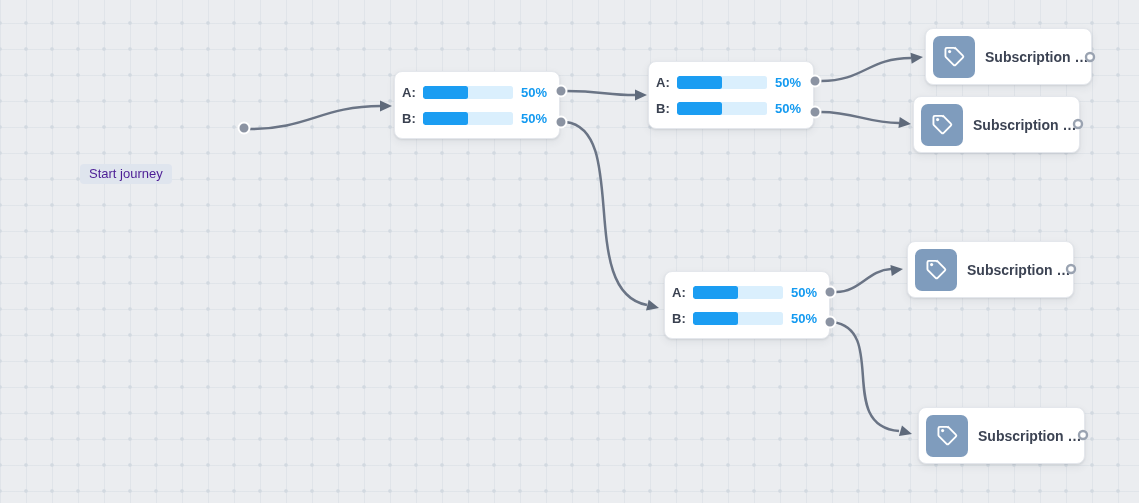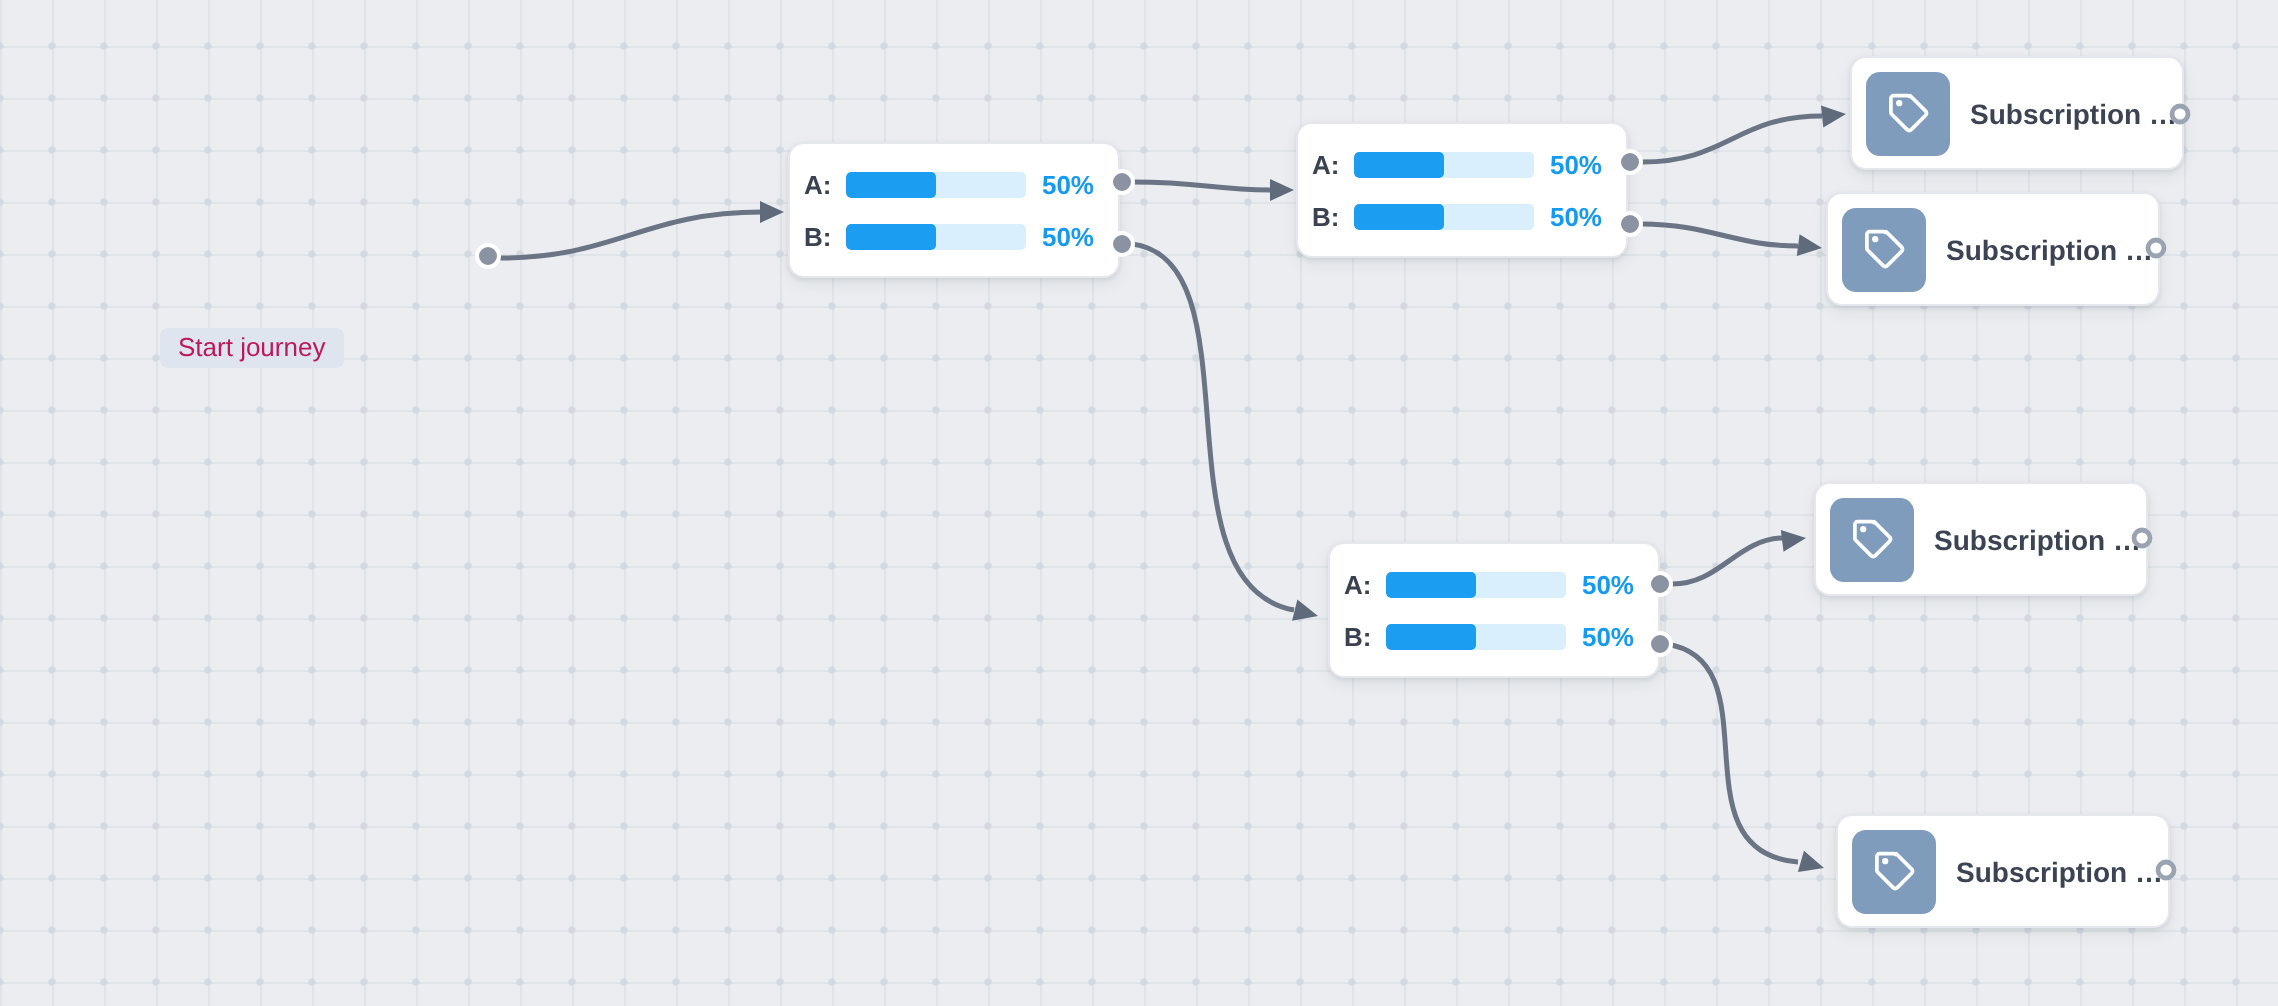--- a/index.html
+++ b/index.html
@@ -29,21 +29,21 @@
 
   
   .start{left:79px;top:100px;width:164px;height:56px;display:flex;align-items:center;padding-left:6px;}
   .icon-sq{width:44px;height:44px;border-radius:7px;display:flex;align-items:center;justify-content:center;flex:none;}
   .icon-green{background:#1ba112;}
   .icon-slate{background:#7f9cbd;width:42px;height:42px;}
   .node-title{margin-left:10px;font-size:14px;font-weight:700;color:#3c4353;white-space:nowrap;}
 
   .badge{
     position:absolute;left:80px;top:164px;
-    background:#dfe5ee;color:#be185d;
+    background:#dfe5ee;color:#4c1d95;
     font-size:13px;font-weight:400;
     padding:2px 9px 3px 9px;border-radius:4px;white-space:nowrap;
   }
 
   
   .split{width:166px;height:68px;display:flex;flex-direction:column;justify-content:space-between;padding:11px 12px 11px 7px;}
   .split-1{left:394px;top:71px;}
   .split-2{left:648px;top:61px;}
   .split-3{left:664px;top:271px;}
   .row{display:flex;align-items:center;height:18px;}

